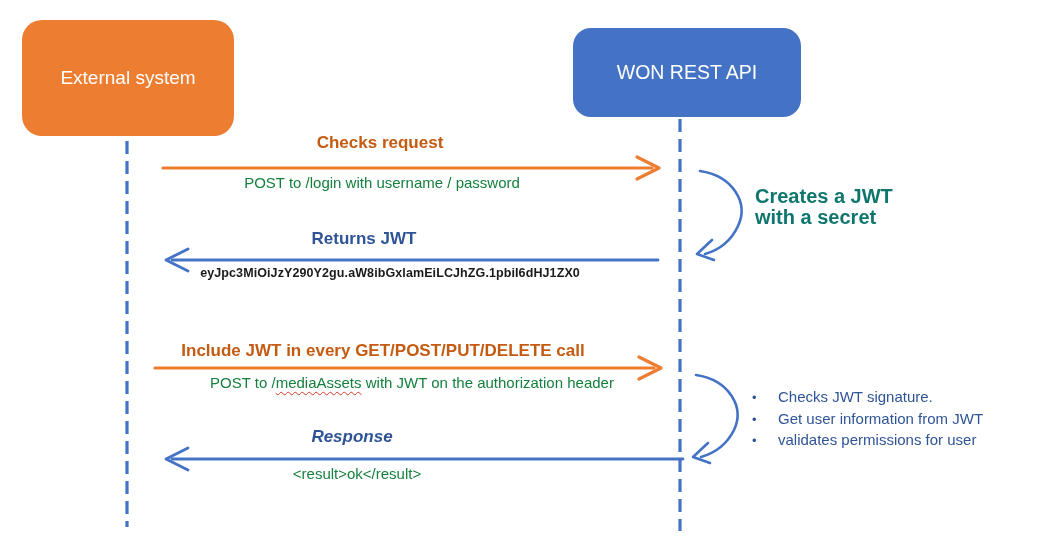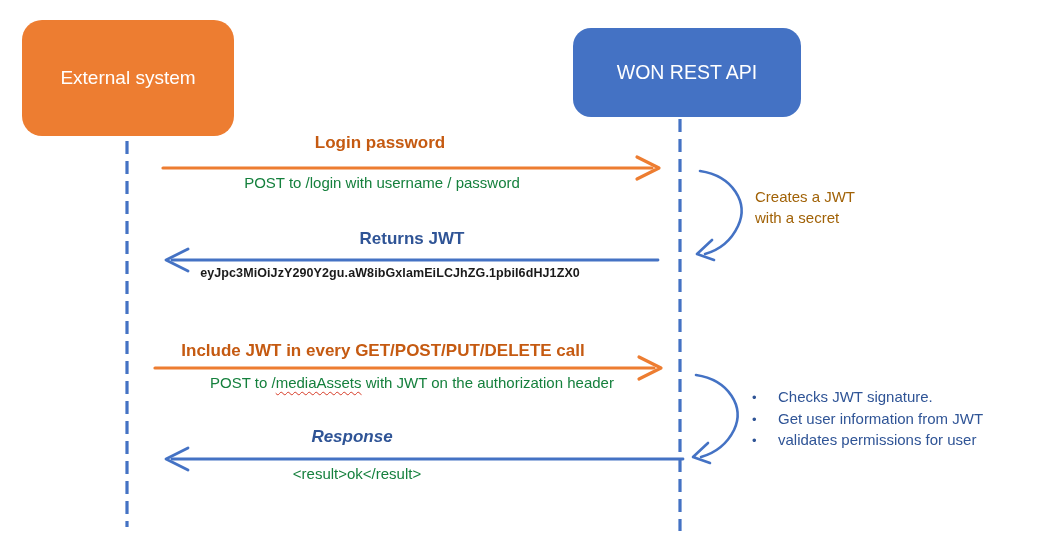--- a/index.html
+++ b/index.html
@@ -61,23 +61,23 @@
   }
   .misspelled {
     text-decoration: underline;
     text-decoration-style: wavy;
     text-decoration-color: #d63a26;
     text-decoration-thickness: 1px;
     text-underline-offset: 3px;
   }
   .note {
     position: absolute;
-    color: #a16207;
-    font-weight: normal;
-    font-size: 15px;
+    color: #0f766e;
+    font-weight: bold;
+    font-size: 20px;
     line-height: 21px;
     white-space: nowrap;
   }
   .bullet-list {
     position: absolute;
     color: #2F5496;
     font-size: 15px;
     white-space: nowrap;
   }
   .bullet-row {
@@ -133,24 +133,24 @@
     </g>
   </svg>
 
   <div class="actor actor-external">
     <span>External system</span>
   </div>
   <div class="actor actor-api">
     <span>WON REST API</span>
   </div>
 
-  <div class="msg-title orange" style="left:380px; top:133px;">Login password</div>
+  <div class="msg-title orange" style="left:380px; top:133px;">Checks request</div>
   <div class="msg-detail" style="left:382px; top:174px;">POST to /login with username / password</div>
 
-  <div class="msg-title blue" style="left:364px; top:229px;margin-left:48px;">Returns JWT</div>
+  <div class="msg-title blue" style="left:364px; top:229px;">Returns JWT</div>
   <div class="msg-detail token" style="left:390px; top:266px;">eyJpc3MiOiJzY290Y2gu.aW8ibGxlamEiLCJhZG.1pbiI6dHJ1ZX0</div>
 
   <div class="msg-title orange" style="left:383px; top:341px;">Include JWT in every GET/POST/PUT/DELETE call</div>
   <div class="msg-detail" style="left:412px; top:374px;"><span>POST to /</span><span class="misspelled">mediaAssets</span><span> with JWT on the authorization header</span></div>
 
   <div class="msg-title blue" style="left:352px; top:427px;font-style:italic;">Response</div>
   <div class="msg-detail" style="left:357px; top:465px;">&lt;result&gt;ok&lt;/result&gt;</div>
 
   <div class="note" style="left:755px; top:186px;">
     <div>Creates a JWT</div>

